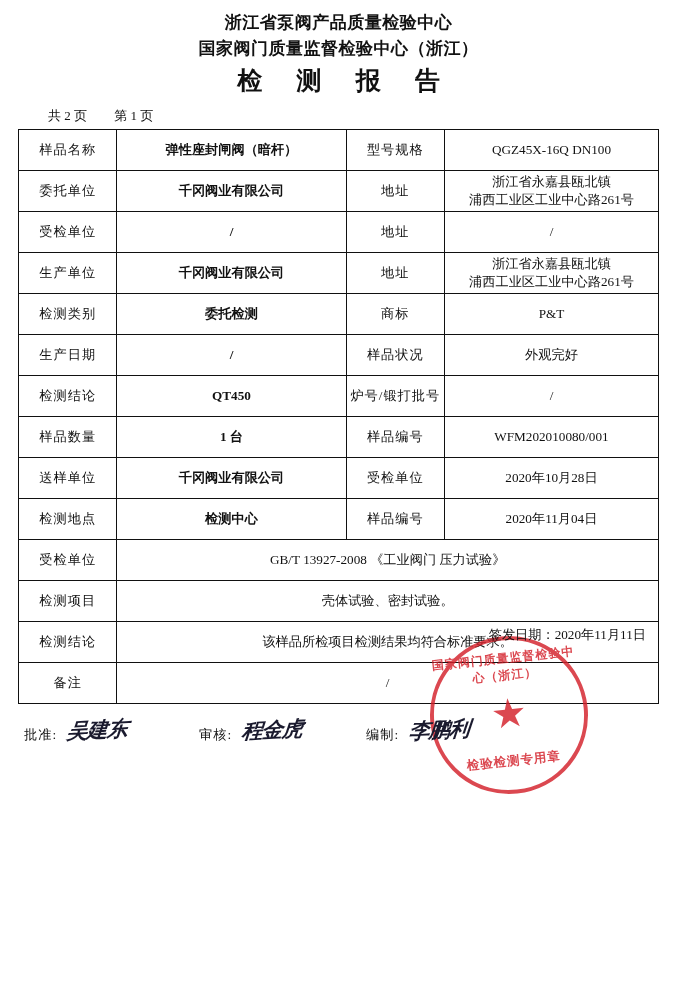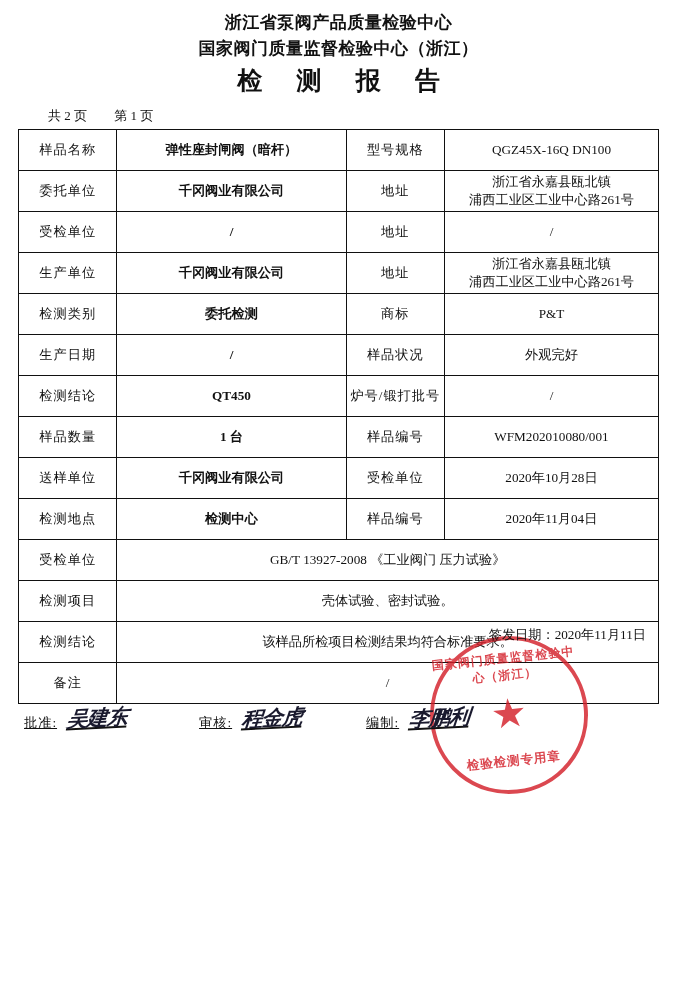--- a/index.html
+++ b/index.html
@@ -134,22 +134,22 @@
     text-align: center;
     color: #d4202a;
     font-size: 12.5px;
     font-weight: bold;
     letter-spacing: 1px;
   }
   .footer {
     display: flex;
     align-items: flex-end;
     font-size: 13.2px;
+    margin-top: 12px;
     padding: 0 6px;
-    text-decoration: underline;
   }
   .footer .slot {
     display: flex;
     align-items: flex-end;
   }
   .footer .slot .lab { letter-spacing: 1px; }
   .sig {
     font-family: "Liberation Serif", serif;
     font-style: italic;
     font-size: 21px;

